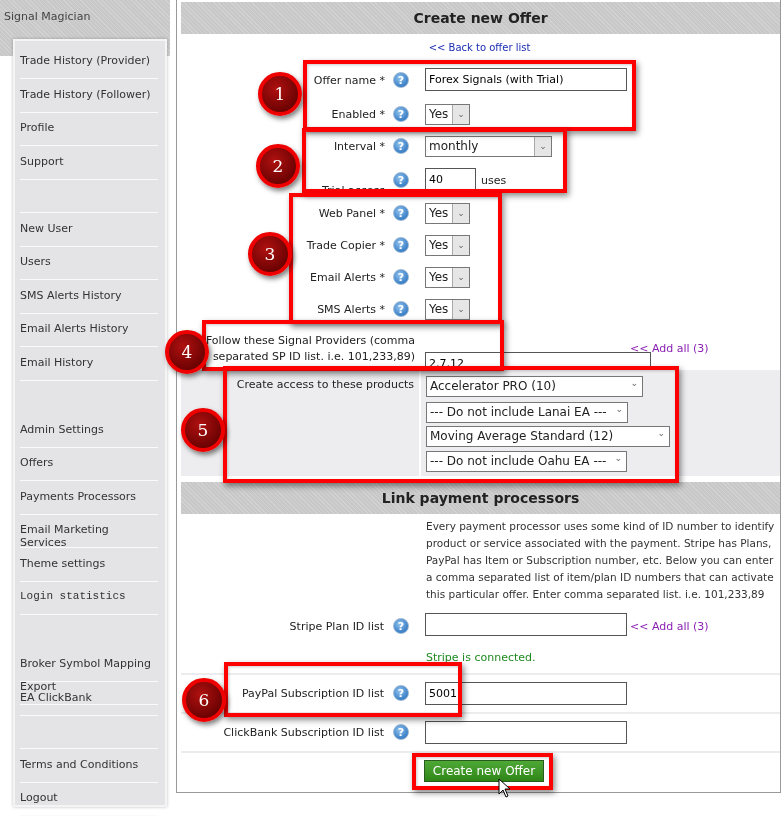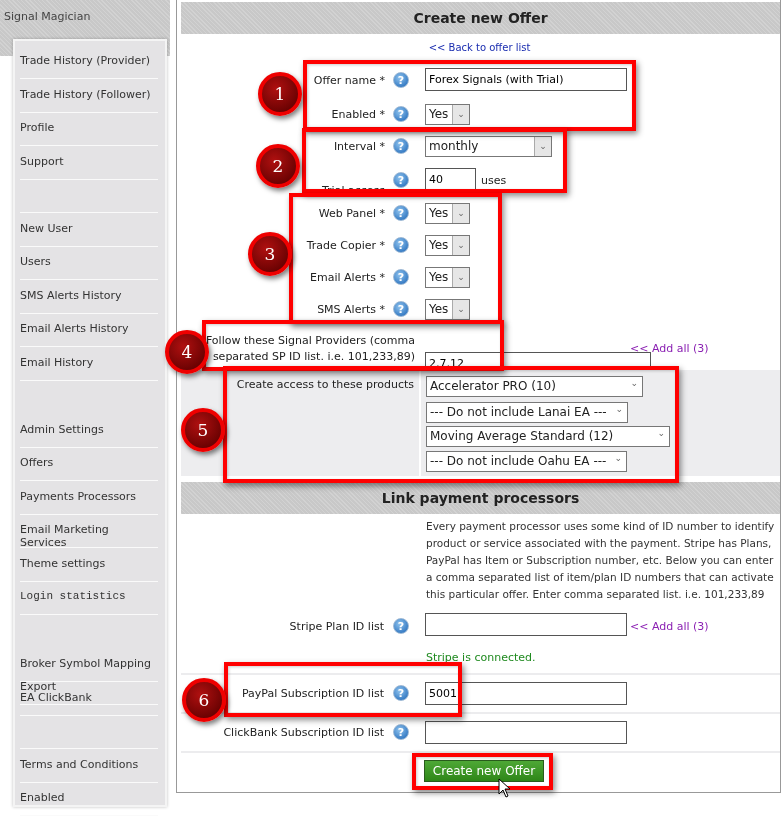--- a/index.html
+++ b/index.html
@@ -83,21 +83,21 @@
     <div class="nav-item" style="top: 407px;">Offers</div>
     <div class="nav-item" style="top: 374px;">Admin Settings</div>
     <div class="nav-item" style="top: 441px;">Payments Processors</div>
     <div class="nav-item" style="top: 474px;">Email Marketing Services</div>
     <div class="nav-item" style="top: 508px;">Theme settings</div>
     <div class="nav-item" style="top: 541px; font-family: Liberation Mono, monospace;">Login statistics</div>
     <div class="nav-item" style="top: 583px; margin-top: 48px;">Export</div>
     <div class="nav-item" style="top: 608px;">Broker Symbol Mapping</div>
     <div class="nav-item" style="top: 642px;">EA ClickBank</div>
     <div class="nav-item" style="top: 709px;">Terms and Conditions</div>
-    <div class="nav-item" style="top: 742px;">Enabled</div>
+    <div class="nav-item" style="top: 742px;">Logout</div>
     <div class="nav-spacer" style="top: 139px;"></div>
     <div class="nav-spacer" style="top: 675px;"></div>
   </nav>
 
 <div class="panel">
   <div class="section-head hatch" style="top:2px;">Create new Offer</div>
   <div style="position:absolute;left:0;width:605px;top:42px;text-align:center;font-size:10px;">
     <span class="link-blue">&lt;&lt; Back to offer list</span>
   </div>
 

